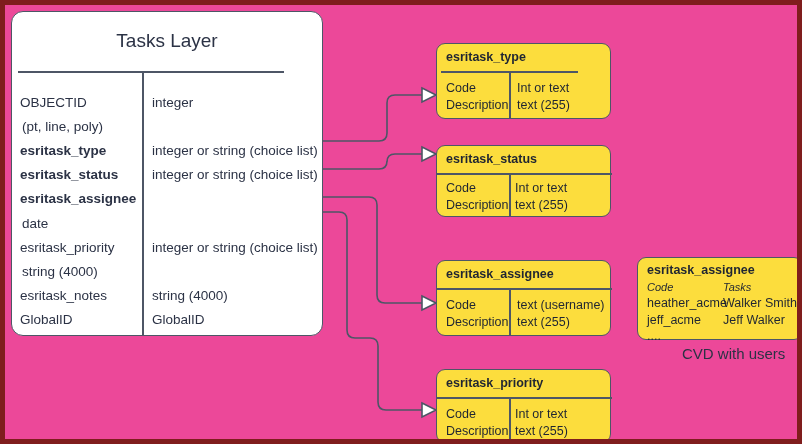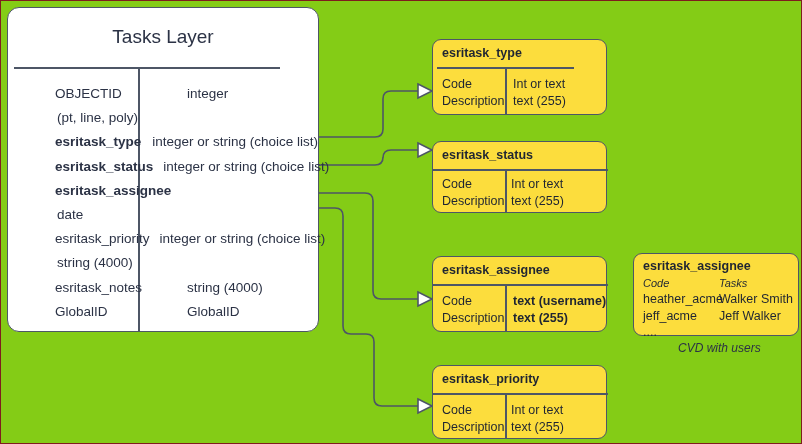--- a/index.html
+++ b/index.html
@@ -4,22 +4,22 @@
 <style>
   html, body {
     margin: 0;
     padding: 0;
     background: #ffffff;
   }
   #canvas {
     position: relative;
     width: 802px;
     height: 444px;
-    background: #84cc16;
-    border: 1px solid #7f1d1d;
+    background: #ec4899;
+    border: 5px solid #7f1d1d;
     box-sizing: border-box;
     font-family: "Liberation Sans", sans-serif;
     color: #2b3245;
     overflow: hidden;
   }
 
   
   .entity-main {
     position: absolute;
     left: 6px;
@@ -61,22 +61,22 @@
   }
   .field-list {
     position: absolute;
     left: 0;
     top: 78px;
     width: 100%;
   }
   .field-row {
     display: flex;
     height: 24.2px;
+    align-items: center;
     font-size: 13.5px;
-    margin-left: 39px;
   }
   .field-name {
     width: 130px;
     box-sizing: border-box;
     padding-left: 8px;
     white-space: nowrap;
   }
   .field-name.bold { font-weight: bold; }
   .field-type {
     box-sizing: border-box;
@@ -144,22 +144,21 @@
     left: 9px;
     top: 22px;
     font-size: 12.5px;
     color: #1f2532;
   }
   .cvd-line { display: flex; line-height: 16.5px; }
   .cvd-c1 { width: 76px; }
   .cvd-head { font-style: italic; font-size: 11px; line-height: 15px; }
   .cvd-caption {
     position: absolute;
-    font-size: 12px;
-    font-style: italic;
+    font-size: 15px;
     color: #2b3245;
     white-space: nowrap;
   }
 
   
   .conn-svg {
     position: absolute;
     left: 0;
     top: 0;
     width: 802px;
@@ -280,21 +279,21 @@
   </div>
 
   <div class="dbox" style="left:431px; top:255px; width:175px; height:76px;">
     <div class="dbox-title">esritask_assignee</div>
     <div class="dbox-rule" style="left:0; width:175px;"></div>
     <div class="dbox-vrule" style="left:72px; bottom:-1px;"></div>
     <div class="dbox-col" style="left:9px; top:36px;">
       <span class="r">Code</span>
       <span class="r">Description</span>
     </div>
-    <div class="dbox-col" style="left:80px; top:36px;font-weight:bold;">
+    <div class="dbox-col" style="left:80px; top:36px;">
       <span class="r">text  (username)</span>
       <span class="r">text (255)</span>
     </div>
   </div>
 
   <div class="dbox" style="left:431px; top:364px; width:175px; height:74px;">
     <div class="dbox-title">esritask_priority</div>
     <div class="dbox-rule" style="left:0; width:175px;"></div>
     <div class="dbox-vrule" style="left:72px; bottom:-1px;"></div>
     <div class="dbox-col" style="left:9px; top:36px;">

